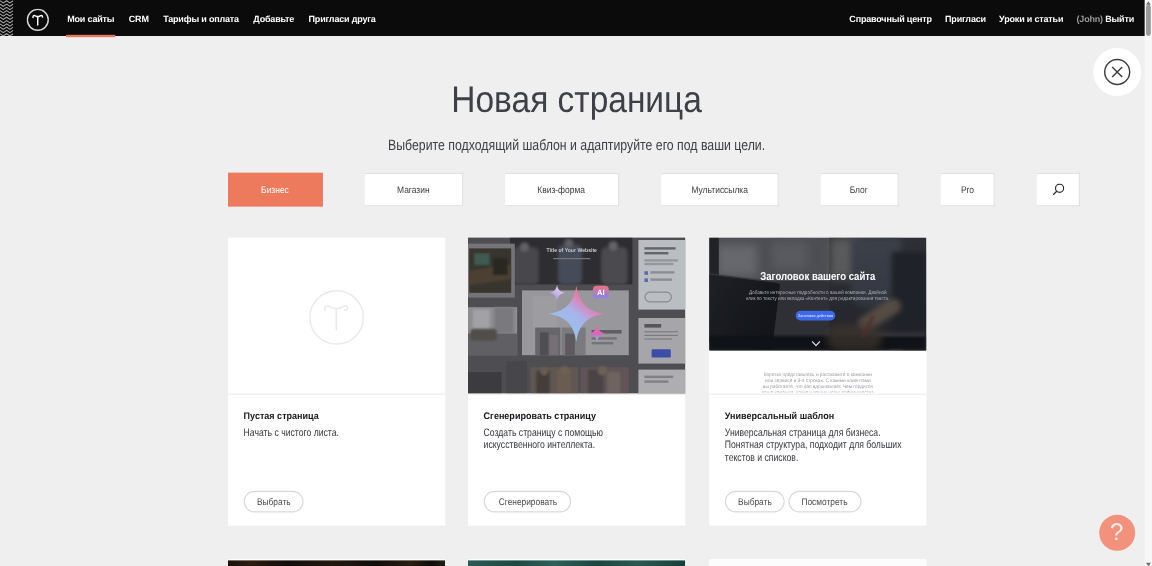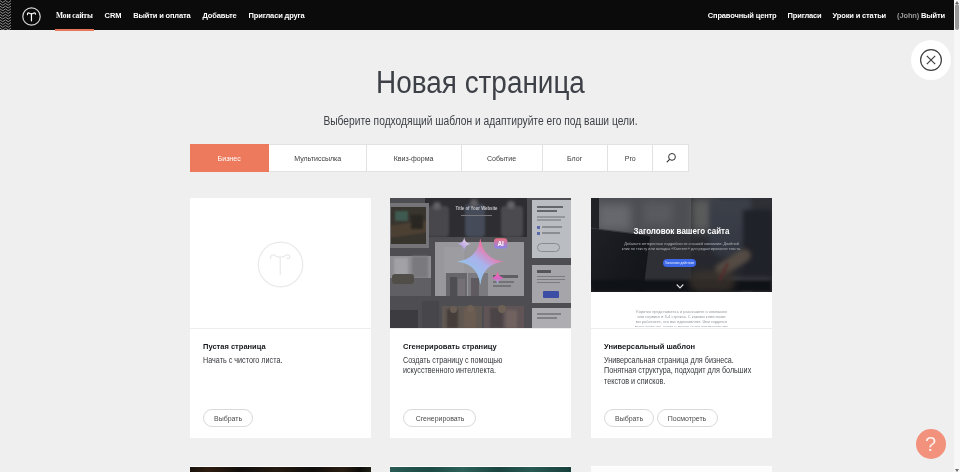--- a/index.html
+++ b/index.html
@@ -12,33 +12,33 @@
 .sbar .up { position:absolute; left:0.5px; top:0.5px; width:0; height:0; border-left:2.5px solid transparent; border-right:2.5px solid transparent; border-bottom:3.5px solid #6e6e6e; }
 .sbar .dn { position:absolute; left:0.5px; bottom:0.5px; width:0; height:0; border-left:2.5px solid transparent; border-right:2.5px solid transparent; border-top:3.5px solid #6e6e6e; }
 
 
 header { position:absolute; left:0; top:0; width:954px; height:30px; background:#0b0b0b; }
 .zig { position:absolute; left:0; top:0; width:11px; height:30px; }
 .logo { position:absolute; left:22px; top:6.5px; }
 nav.left { position:absolute; left:56px; top:0; height:30px; display:flex; align-items:center; gap:12px; }
 nav.left a, nav.right a { color:#fff; font-size:7.5px; font-weight:bold; text-decoration:none; letter-spacing:-0.15px; white-space:nowrap; }
 nav.right { position:absolute; right:9px; top:0; height:30px; display:flex; align-items:center; gap:11px; }
-.mysites { position:relative;font-family:Liberation Serif, serif; }
+.mysites { position:relative; }
 .mysites .ul { position:absolute; left:-1px; right:-1px; bottom:-11px; height:2px; background:#e8785c; }
 .jgray { color:#9a9a9a; }
 
 
 .close { position:absolute; left:910.5px; top:40px; width:40px; height:40px; background:#fff; border-radius:50%; z-index:5; display:flex; align-items:center; justify-content:center; }
 
 
 h1 { position:absolute; top:64.5px; left:0; width:961px; text-align:center; font-size:31px; font-weight:300; color:#3d4147; transform:scaleX(.9); }
 .sub { position:absolute; top:113.5px; left:0; width:961px; text-align:center; font-size:12.5px; color:#3c4046; transform:scaleX(.82); }
 
 
-.tabs { position:absolute; left:190px; top:144px; height:28px; display:flex; }
+.tabs { position:absolute; left:190px; top:144px; height:28px; display:flex;gap:35px; }
 .tab { height:28px; background:#fff; border:1px solid #e2e2e2; border-left:none; display:flex; align-items:center; justify-content:center; font-size:8px; color:#3c3c3c; }
 .tab span { display:inline-block; transform:scaleX(.88); }
 .tab.first { border-left:1px solid #e2e2e2; }
 .tab.active { background:#ed7a5d; border-color:#ed7a5d; color:#fff; }
 
 
 .card { position:absolute; top:198px; width:181px; height:240px; background:#fff;padding-left:12px; }
 .card .divider { position:absolute; left:0; right:0; top:130px; height:1px; background:#ededed; }
 .card h3 { position:absolute; left:13px; top:143.5px; font-size:8px; font-weight:bold; color:#15171a; transform:scaleX(.94); transform-origin:left center; white-space:nowrap; }
 .card .desc { position:absolute; left:12.5px; top:156.5px; font-size:9px; color:#33363b; line-height:10.6px; width:196px; transform:scaleX(.8); transform-origin:left top; }
@@ -74,21 +74,21 @@
     <path d="M0 0.60 L2.75 2.50 L5.5 0.60 L8.25 2.50 L11 0.60 M0 3.35 L2.75 5.25 L5.5 3.35 L8.25 5.25 L11 3.35 M0 6.10 L2.75 8.00 L5.5 6.10 L8.25 8.00 L11 6.10 M0 8.85 L2.75 10.75 L5.5 8.85 L8.25 10.75 L11 8.85 M0 11.60 L2.75 13.50 L5.5 11.60 L8.25 13.50 L11 11.60 M0 14.35 L2.75 16.25 L5.5 14.35 L8.25 16.25 L11 14.35 M0 17.10 L2.75 19.00 L5.5 17.10 L8.25 19.00 L11 17.10 M0 19.85 L2.75 21.75 L5.5 19.85 L8.25 21.75 L11 19.85 M0 22.60 L2.75 24.50 L5.5 22.60 L8.25 24.50 L11 22.60 M0 25.35 L2.75 27.25 L5.5 25.35 L8.25 27.25 L11 25.35 M0 28.10 L2.75 30.00 L5.5 28.10 L8.25 30.00 L11 28.10 M0 30.85 L2.75 32.75 L5.5 30.85 L8.25 32.75 L11 30.85" stroke="#a8a8a8" stroke-width="0.85" fill="none"></path>
   </svg>
   <svg class="logo" width="19" height="19" viewBox="0 0 19 19">
     <circle cx="9.5" cy="9.5" r="8.7" fill="none" stroke="#d6d6d6" stroke-width="1.2"></circle>
     <path d="M5.5 7.6 C5.3 6.1 6.5 5.5 7.5 6.2 C8.6 6.9 10.4 6.9 11.5 6.2 C12.5 5.6 13.6 6.1 13.4 7.2" fill="none" stroke="#fff" stroke-width="1.2" stroke-linecap="round"></path>
     <path d="M9.45 6.9 L9.45 13.8" stroke="#fff" stroke-width="1.2" stroke-linecap="round"></path>
   </svg>
   <nav class="left">
     <a class="mysites">Мои сайты<span class="ul"></span></a>
     <a>CRM</a>
-    <a>Выйти и оплата</a>
+    <a>Тарифы и оплата</a>
     <a>Добавьте</a>
     <a>Пригласи друга</a>
   </nav>
   <nav class="right">
     <a>Справочный центр</a>
     <a>Пригласи</a>
     <a>Уроки и статьи</a>
     <a><span class="jgray">(John)</span> Выйти</a>
   </nav>
 </header>
@@ -100,28 +100,28 @@
   </svg>
 </div>
 
 <h1>Новая страница</h1>
 <div class="sub">Выберите подходящий шаблон и адаптируйте его под ваши цели.</div>
 
 <div class="tabs">
   <div class="tab active first" style="width:79px">
       <span>Бизнес</span>
     </div>
+  <div class="tab" style="width:82px">
+      <span>Магазин</span>
+    </div>
+  <div class="tab" style="width:95px">
+      <span>Квиз-форма</span>
+    </div>
   <div class="tab" style="width:98px">
       <span>Мультиссылка</span>
-    </div>
-  <div class="tab" style="width:95px">
-      <span>Квиз-форма</span>
-    </div>
-  <div class="tab" style="width:81px">
-      <span>Событие</span>
     </div>
   <div class="tab" style="width:65px">
       <span>Блог</span>
     </div>
   <div class="tab" style="width:45px">
       <span>Pro</span>
     </div>
   <div class="tab" style="width:36px">
     <svg width="10" height="10" viewBox="0 0 10 10">
         <circle cx="6" cy="3.9" r="3.4" fill="none" stroke="#2e2e2e" stroke-width="1"></circle>

